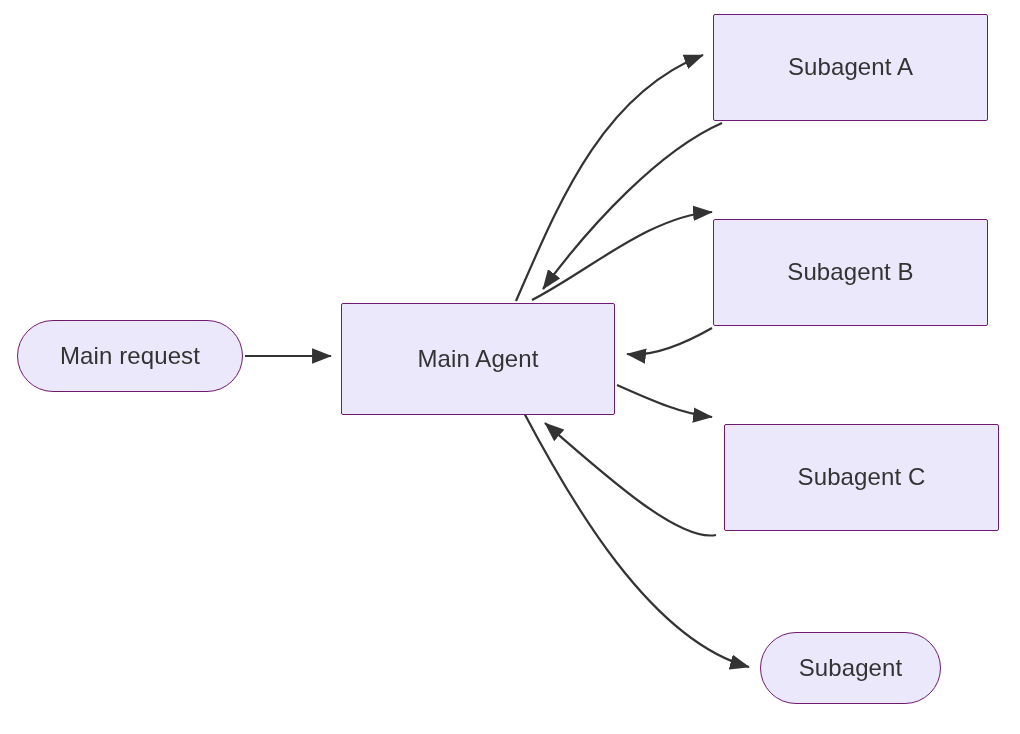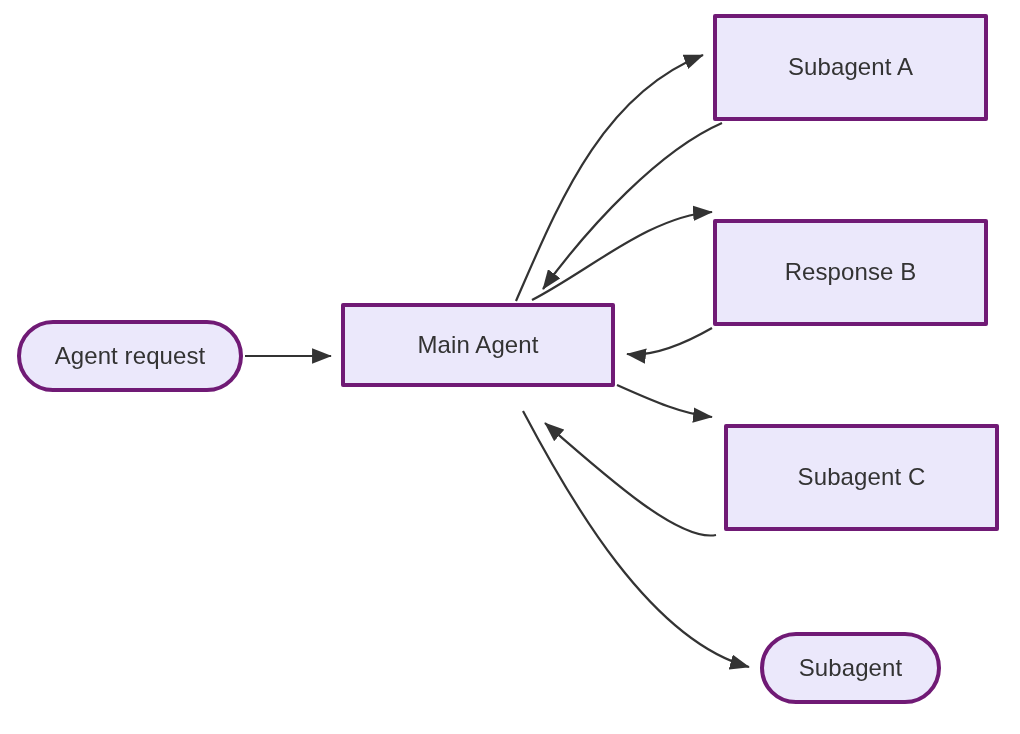--- a/index.html
+++ b/index.html
@@ -27,21 +27,21 @@
     width: 1020px;
     height: 734px;
   }
   .node {
     position: absolute;
     box-sizing: border-box;
     display: flex;
     align-items: center;
     justify-content: center;
     background: #ebe8fb;
-    border: 4px solid #701a75;
+    border: 1px solid #701a75;
     color: #333333;
     font-family: "Liberation Sans", sans-serif;
     font-size: 24px;
     line-height: 1.2;
     letter-spacing: 0.1px;
     white-space: nowrap;
   }
   .node.rect {
     border-radius: 2px;
   }
@@ -75,33 +75,33 @@
     <path d="M 712,328 C 670,352 645,356 627,354" fill="none" stroke="#333333" stroke-width="2.2" marker-end="url(#arrowhead)"></path>
 
     <path d="M 617,385 C 655,402 683,414 712,417" fill="none" stroke="#333333" stroke-width="2.2" marker-end="url(#arrowhead)"></path>
 
     <path d="M 716,535 C 680,542 610,480 545,423" fill="none" stroke="#333333" stroke-width="2.2" marker-end="url(#arrowhead)"></path>
 
     <path d="M 523,411 C 570,500 650,640 749,667" fill="none" stroke="#333333" stroke-width="2.2" marker-end="url(#arrowhead)"></path>
   </svg>
 
   <div class="node pill" style="left:17px; top:320px; width:226px; height:72px;">
-    <span class="node-label">Agent request</span>
+    <span class="node-label">Main request</span>
   </div>
 
-  <div class="node rect" style="left:341px; top:303px; width:274px; height:84px;">
+  <div class="node rect" style="left:341px; top:303px; width:274px; height:112px;">
     <span class="node-label">Main Agent</span>
   </div>
 
   <div class="node rect" style="left:713px; top:14px; width:275px; height:107px;">
     <span class="node-label">Subagent A</span>
   </div>
 
   <div class="node rect" style="left:713px; top:219px; width:275px; height:107px;">
-    <span class="node-label">Response B</span>
+    <span class="node-label">Subagent B</span>
   </div>
 
   <div class="node rect" style="left:724px; top:424px; width:275px; height:107px;">
     <span class="node-label">Subagent C</span>
   </div>
 
   <div class="node pill" style="left:760px; top:632px; width:181px; height:72px;">
     <span class="node-label">Subagent</span>
   </div>
 

